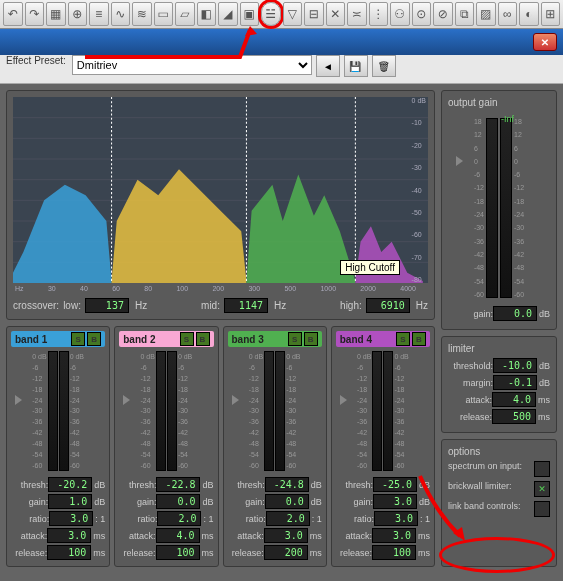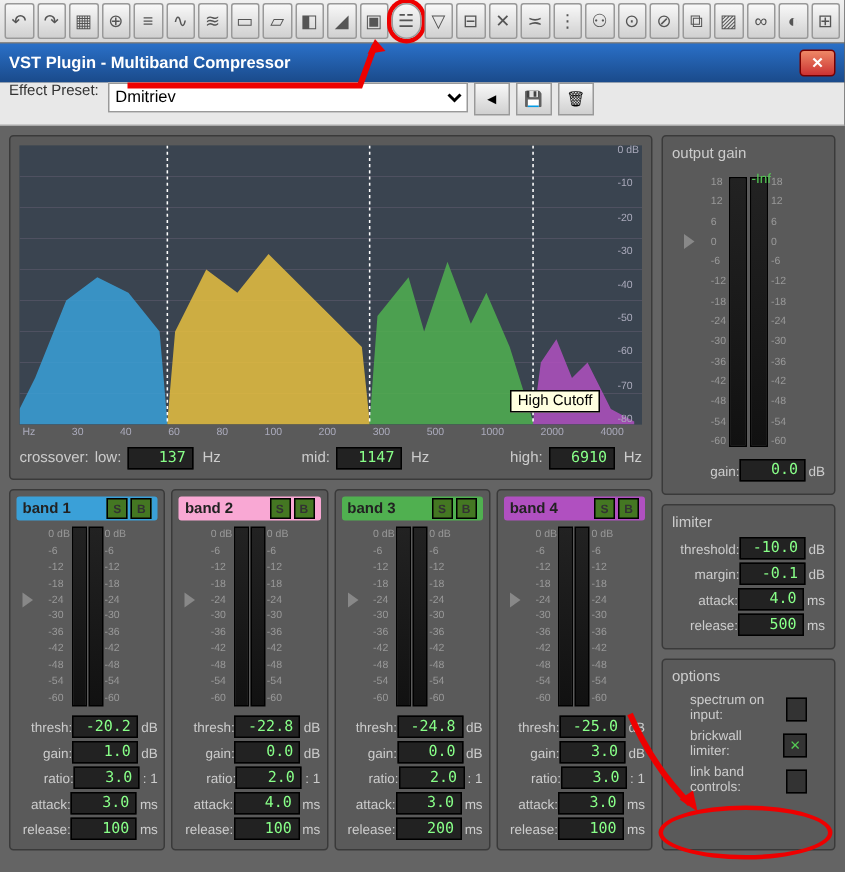--- a/index.html
+++ b/index.html
@@ -32,21 +32,21 @@
 .band-hdr .mini{width:12px;height:12px;background:#472;border:1px solid #000;margin-left:2px;color:#333;font-size:8px;display:flex;align-items:center;justify-content:center}
 .meter{height:120px;display:flex;justify-content:center;gap:1px;padding:4px 0;position:relative}
 .meter .bar{width:8px;background:linear-gradient(#222,#111);border:1px solid #000}
 .meter .scale{display:flex;flex-direction:column;justify-content:space-between;font-size:7px;color:#999;padding:2px 0}
 .kv{display:flex;align-items:center;justify-content:flex-end;gap:0;margin:2px 0;font-size:9px}
 .kv label{color:#ccc}
 .out-meter{height:180px;display:flex;justify-content:center;gap:2px;padding:6px 0;position:relative}
 .out-meter .scale{display:flex;flex-direction:column;justify-content:space-between;font-size:7px;color:#999}
 .out-meter .bar{width:10px;background:linear-gradient(#222,#111);border:1px solid #000}
 .hdr{color:#ccc;font-size:10px;margin-bottom:4px}
-.opt{display:flex;align-items:flex-end;justify-content:space-between;margin:4px 12px;font-size:9px}
+.opt{display:flex;align-items:flex-start;justify-content:space-between;margin:4px 0;font-size:9px}
 .chk{width:14px;height:14px;background:#333;border:1px solid #000;display:flex;align-items:center;justify-content:center;color:#5c5}
 .logo{margin-top:auto;text-align:right;color:#333;font-size:8px}
 .logo-circ{position:absolute;right:8px;bottom:8px;width:110px;height:30px;border:3px solid #e00;border-radius:50%;pointer-events:none}
 .arrow2{position:absolute;right:88px;bottom:30px;pointer-events:none}
 .tooltip{position:absolute;background:#ffffe0;border:1px solid #000;padding:1px 4px;font-size:10px;color:#000}
 .inf{position:absolute;top:2px;right:36px;color:#5c5;font-size:9px}
 </style>
 </head>
 <body>
 
@@ -78,21 +78,20 @@
 <div class="tb">◐</div>
 <div class="tb">⊞</div>
 </div>
 
 <svg class="arrow-annot">
     <path d="M 5 35 L 160 35 L 170 8" stroke="#e00" stroke-width="4" fill="none"></path>
     <path d="M 165 14 L 170 4 L 177 12 Z" fill="#e00"></path>
   </svg>
 
 <div class="titlebar">
-<span>VST Plugin - Multiband Compressor</span>
 <span class="sp"></span>
 <div class="close-btn">✕</div>
 </div>
 
 <div class="presetbar">
 <label>Effect Preset:</label>
 <select><option>Dmitriev</option></select>
 <div class="pb">◄</div>
 <div class="pb">💾</div>
 <div class="pb">🗑</div>

